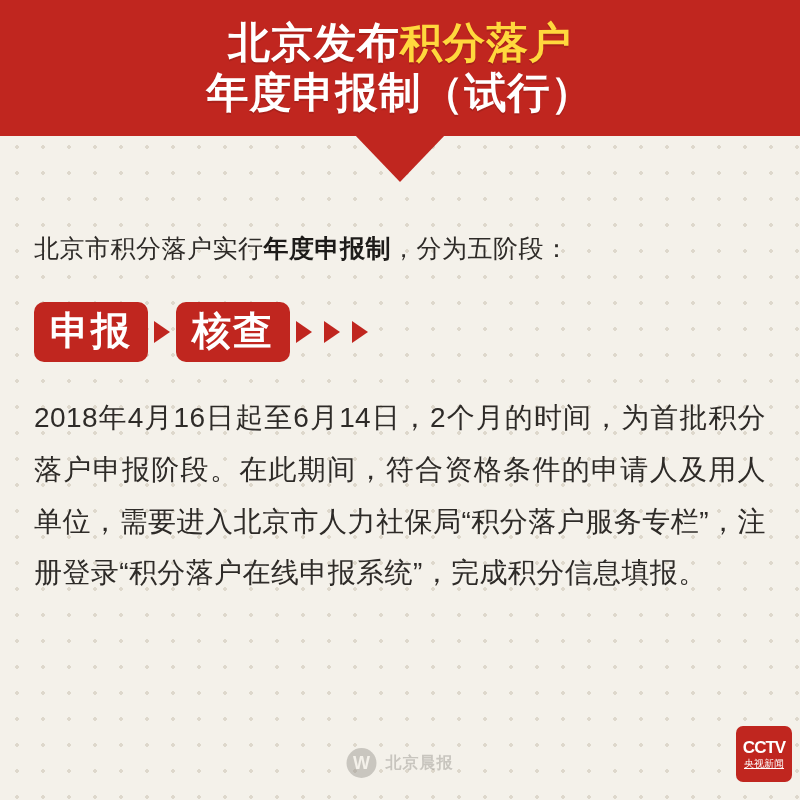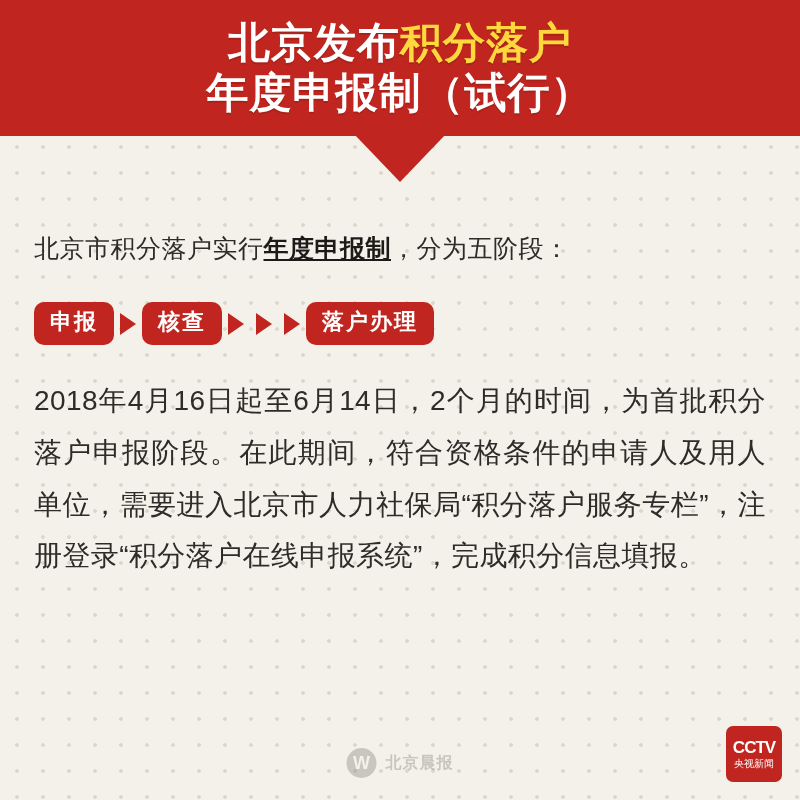--- a/index.html
+++ b/index.html
@@ -66,34 +66,33 @@
   }
   .lead {
     font-size: 25px;
     color: #2e2b28;
     line-height: 1.6;
     letter-spacing: 0.5px;
   }
   .lead b {
     font-weight: bold;
     color: #1d1b19;
-    text-decoration: underline;
   }
 
   
   .stages {
     display: flex;
     align-items: center;
     margin: 34px 0 30px 0;
     flex-wrap: nowrap;
   }
   .pill {
     background: #c0261f;
     color: #ffffff;
-    font-size: 22px;
+    font-size: 39px;
     font-weight: bold;
     border-radius: 10px;
     padding: 9px 16px 12px 16px;
     line-height: 1;
     white-space: nowrap;
     letter-spacing: 2px;
   }
   .pill-arrow {
     width: 0;
     height: 0;
@@ -144,21 +143,21 @@
     font-weight: bold;
   }
   .weibo-name {
     font-size: 16px;
     color: #8d8a84;
     font-weight: bold;
     letter-spacing: 1px;
   }
   .cctv {
     position: absolute;
-    right: 18px;
+    right: 8px;
     bottom: 18px;
     width: 56px;
     height: 56px;
     border-radius: 7px;
     background: #c0261f;
     color: #ffffff;
     display: flex;
     flex-direction: column;
     align-items: center;
     justify-content: center;
@@ -166,20 +165,21 @@
   }
   .cctv-mark {
     font-size: 17px;
     font-weight: bold;
     letter-spacing: -1px;
   }
   .cctv-text {
     font-size: 10px;
     letter-spacing: 0;
     margin-top: 2px;
+    text-decoration: underline;
   }
 </style>
 </head>
 <body>
 
 <div class="page">
 
   <div class="header">
     <div class="header-line">
       <span>北京发布</span><span class="hl-yellow">积分落户</span>
@@ -194,21 +194,20 @@
       <span>北京市积分落户实行</span><b>年度申报制</b><span>，分为五阶段：</span>
     </div>
 
     <div class="stages">
       <div class="pill">申报</div>
       <div class="pill-arrow"></div>
       <div class="pill">核查</div>
       <div class="pill-arrow"></div>
       <div class="pill-arrow"></div>
       <div class="pill-arrow"></div>
-      <div class="pill">落户办理</div>
     </div>
 
     <div class="para">2018年4月16日起至6月14日，2个月的时间，为首批积分落户申报阶段。在此期间，符合资格条件的申请人及用人单位，需要进入北京市人力社保局“积分落户服务专栏”，注册登录“积分落户在线申报系统”，完成积分信息填报。</div>
 
   </div>
 
   <div class="footer">
     <div class="weibo">
       <div class="weibo-badge">W</div>
       <div class="weibo-name">北京晨报</div>

